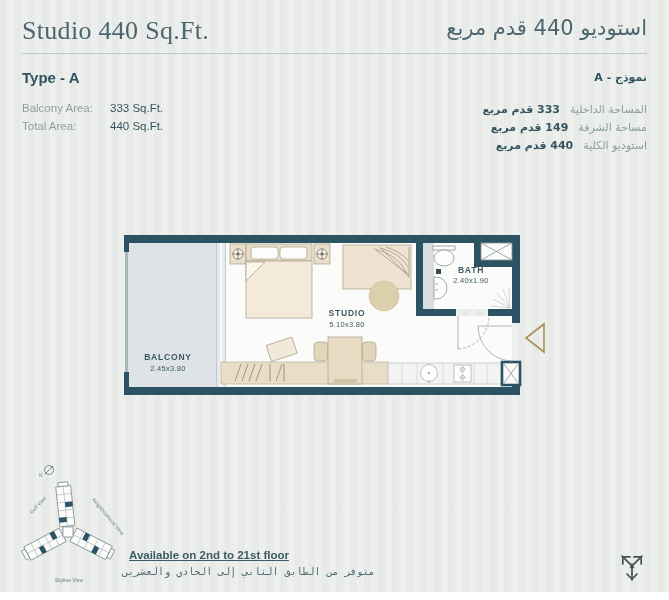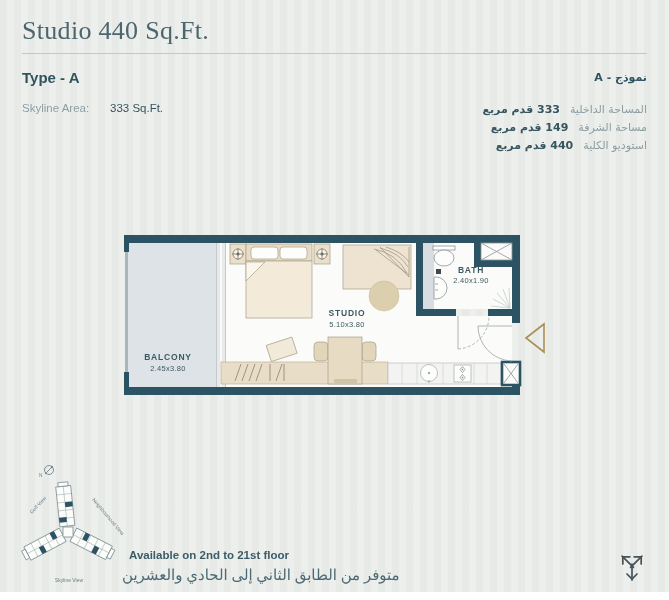--- a/index.html
+++ b/index.html
@@ -33,38 +33,42 @@
   .areas-en .val{font-weight:normal;color:#35555f;}
   .areas-ar{right:22px;top:101px;font-size:11px;line-height:18px;
     font-family:"DejaVu Sans", sans-serif;text-align:right;}
   .areas-ar .row{display:flex;flex-direction:row;justify-content:flex-end;gap:10px;}
   .areas-ar .lbl{color:#8d9ea3;order:2;}
   .areas-ar .val{font-weight:bold;color:#35555f;order:1;}
   .plan text{font-family:"Liberation Sans", sans-serif;fill:#3d5a64;}
   .room-name{font-size:8.5px;font-weight:bold;letter-spacing:0.8px;}
   .room-dims{font-size:7.5px;letter-spacing:0.3px;}
   .site text{font-family:"Liberation Sans", sans-serif;fill:#6b8086;}
-  .footer-en{left:129px;top:549px;font-size:11.5px;color:#3c5c66;font-weight:bold;}
-  .footer-ar{left:122px;top:566px;font-size:15px;color:#4c6a73;
-    font-family:Liberation Serif, serif;}
+  .footer-en{left:129px;top:549px;font-size:11.5px;color:#3c5c66;font-weight:bold;text-decoration:underline;}
+  .footer-ar{left:122px;top:566px;font-size:10px;color:#4c6a73;
+    font-family:Liberation Mono, monospace;}
 </style>
 </head>
 <body>
 
 <div class="page">
 
   <div class="abs title-en">Studio 440 Sq.Ft.</div>
+  <div class="abs title-ar" dir="rtl">استوديو 440 قدم مربع</div>
   <div class="abs rule"></div>
 
   <div class="abs type-en">Type - A</div>
   <div class="abs type-ar" dir="rtl">نموذج - A</div>
 
   <div class="abs areas-en">
     <div class="row">
-      <span class="lbl">Skyline Area:</span><span class="val">333 Sq.Ft.</span>
+      <span class="lbl">Balcony Area:</span><span class="val">333 Sq.Ft.</span>
+    </div>
+    <div class="row">
+      <span class="lbl">Total Area:</span><span class="val">440 Sq.Ft.</span>
     </div>
   </div>
 
   <div class="abs areas-ar">
     <div class="row">
       <span class="lbl">المساحة الداخلية</span>
         <span class="val" dir="rtl">333 قدم مربع</span>
     </div>
     <div class="row">
       <span class="lbl">مساحة الشرفة</span>

